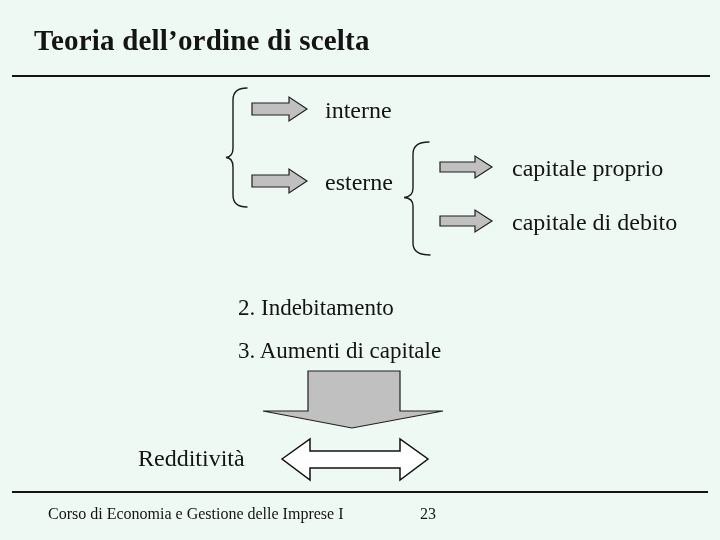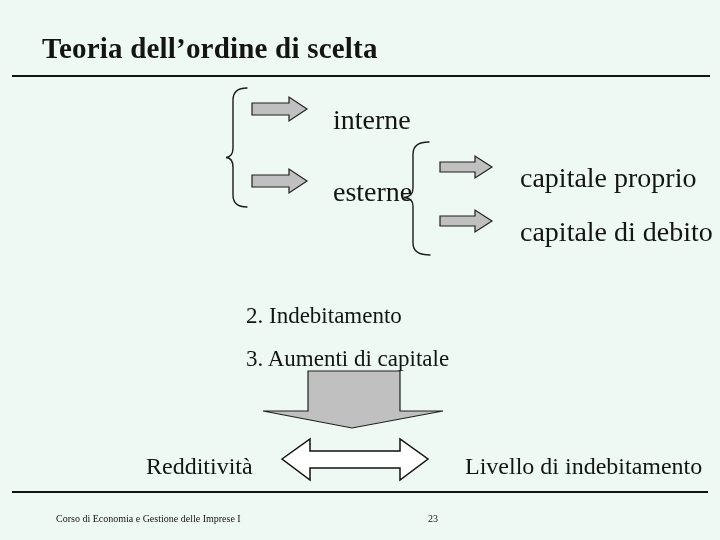--- a/index.html
+++ b/index.html
@@ -2,31 +2,31 @@
 <html><head>
 <meta charset="utf-8">
 <style>
   html,body{margin:0;padding:0;}
   body{width:720px;height:540px;}
   .slide{
     position:relative;width:720px;height:540px;overflow:hidden;
     background:#eff9f3;color:#141414;
     font-family:"Liberation Serif","DejaVu Serif",serif;
   }
-  .abs{position:absolute;line-height:1;white-space:nowrap;margin:8px;}
+  .abs{position:absolute;line-height:1;white-space:nowrap;margin:0;}
   .title{font-size:29px;font-weight:bold;letter-spacing:0.2px;}
-  .lbl{font-size:28px;text-align:center;}
+  .lbl{font-size:24px;text-align:center;}
   .lbl-mid{font-size:23px;}
   .lbl-big{font-size:24px;font-family:Liberation Serif, serif;}
   .rule{position:absolute;background:#141414;}
   .shapes{position:absolute;left:0;top:0;}
   .brace{fill:none;stroke:#1c1c1c;stroke-width:1.4;stroke-linecap:round;}
   .gray-arrow{fill:#c0c0c0;stroke:#1f1f1f;stroke-width:1.2;stroke-linejoin:miter;}
   .hollow-arrow{fill:#ffffff;stroke:#111111;stroke-width:1.5;stroke-linejoin:miter;}
-  .footer-txt{font-size:10px;}
+  .footer-txt{font-size:16px;}
 </style>
 </head>
 <body>
 
 <div class="slide">
 
   <h1 class="abs title" style="left:34px;top:26px">Teoria dell’ordine di scelta</h1>
 
   <div class="rule" style="left:12px;top:75px;width:698px;height:2px"></div>
 
@@ -55,21 +55,20 @@
 
   <div class="abs lbl" style="left:512px;top:156px">capitale proprio</div>
 
 
   <div class="abs lbl-mid" style="left:238px;top:296px">2. Indebitamento</div>
 
   <div class="abs lbl-mid" style="left:238px;top:339px">3. Aumenti di capitale</div>
 
   <div class="abs lbl-big" style="left:138px;top:446px">Redditività</div>
 
-  <div class="abs lbl-big" style="left:457px;top:446px">Livello di indebitamento</div>
 
   <div class="rule" style="left:12px;top:491px;width:696px;height:1.5px"></div>
 
   <div class="abs footer-txt" style="left:48px;top:506px">Corso di Economia e Gestione delle Imprese I</div>
 
   <div class="abs footer-txt" style="left:420px;top:506px">23</div>
 
 
 </div>
 

